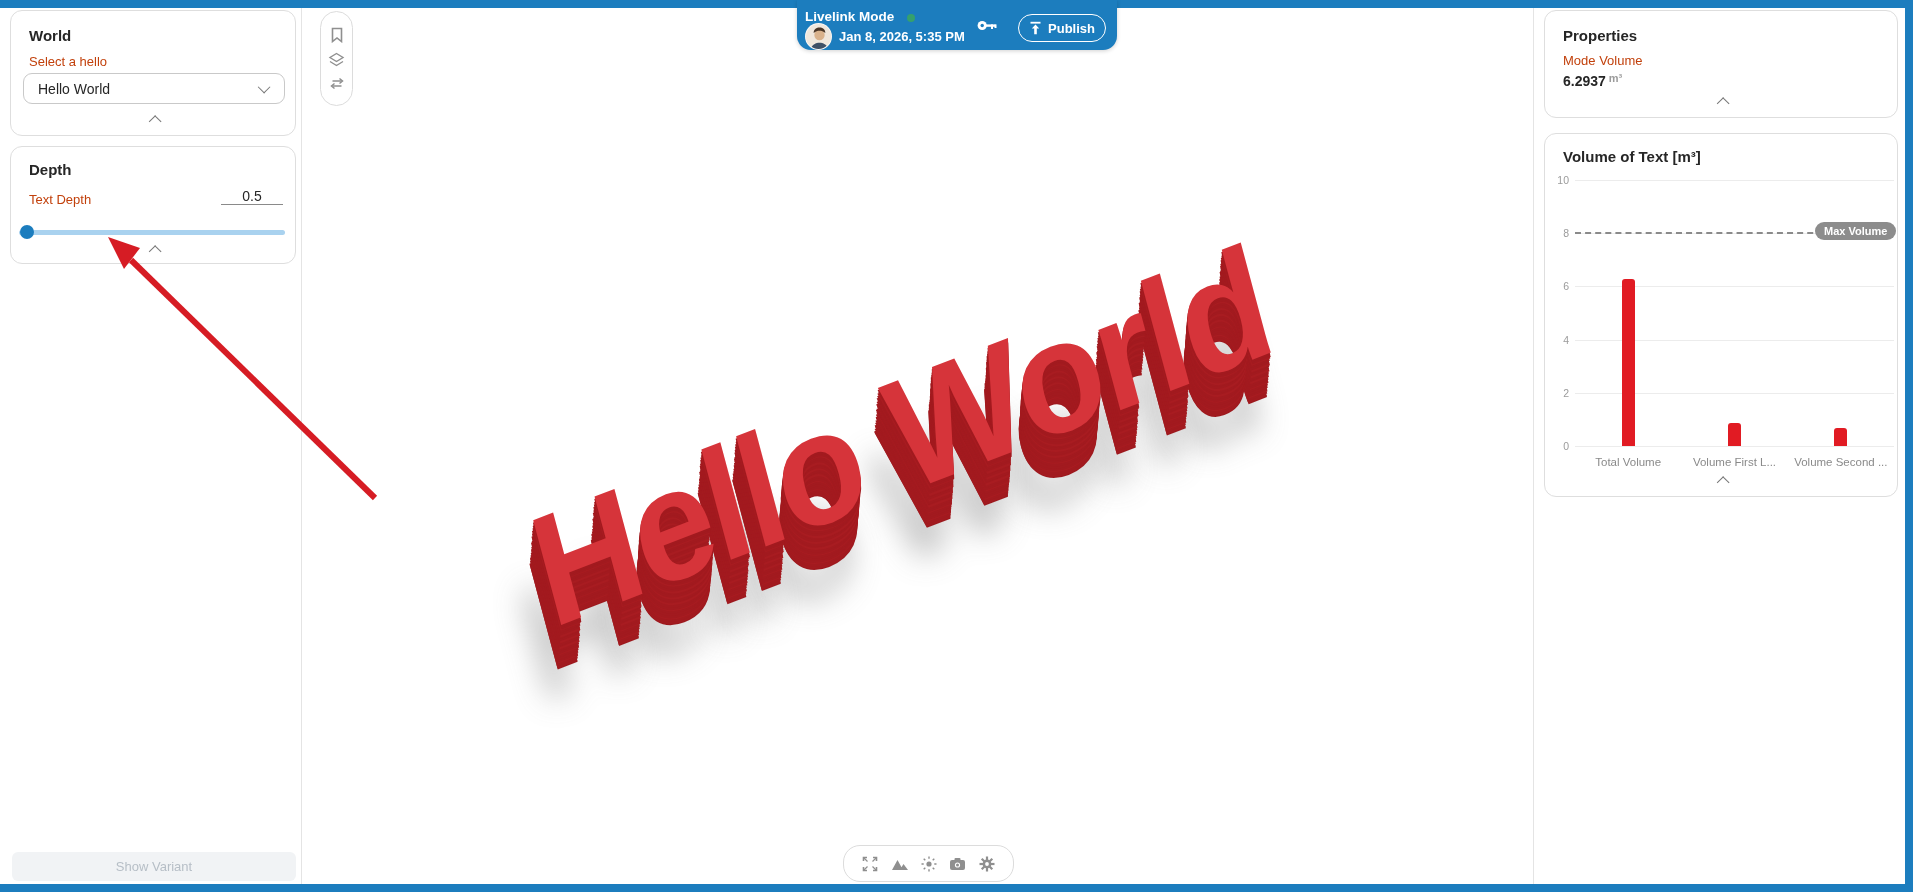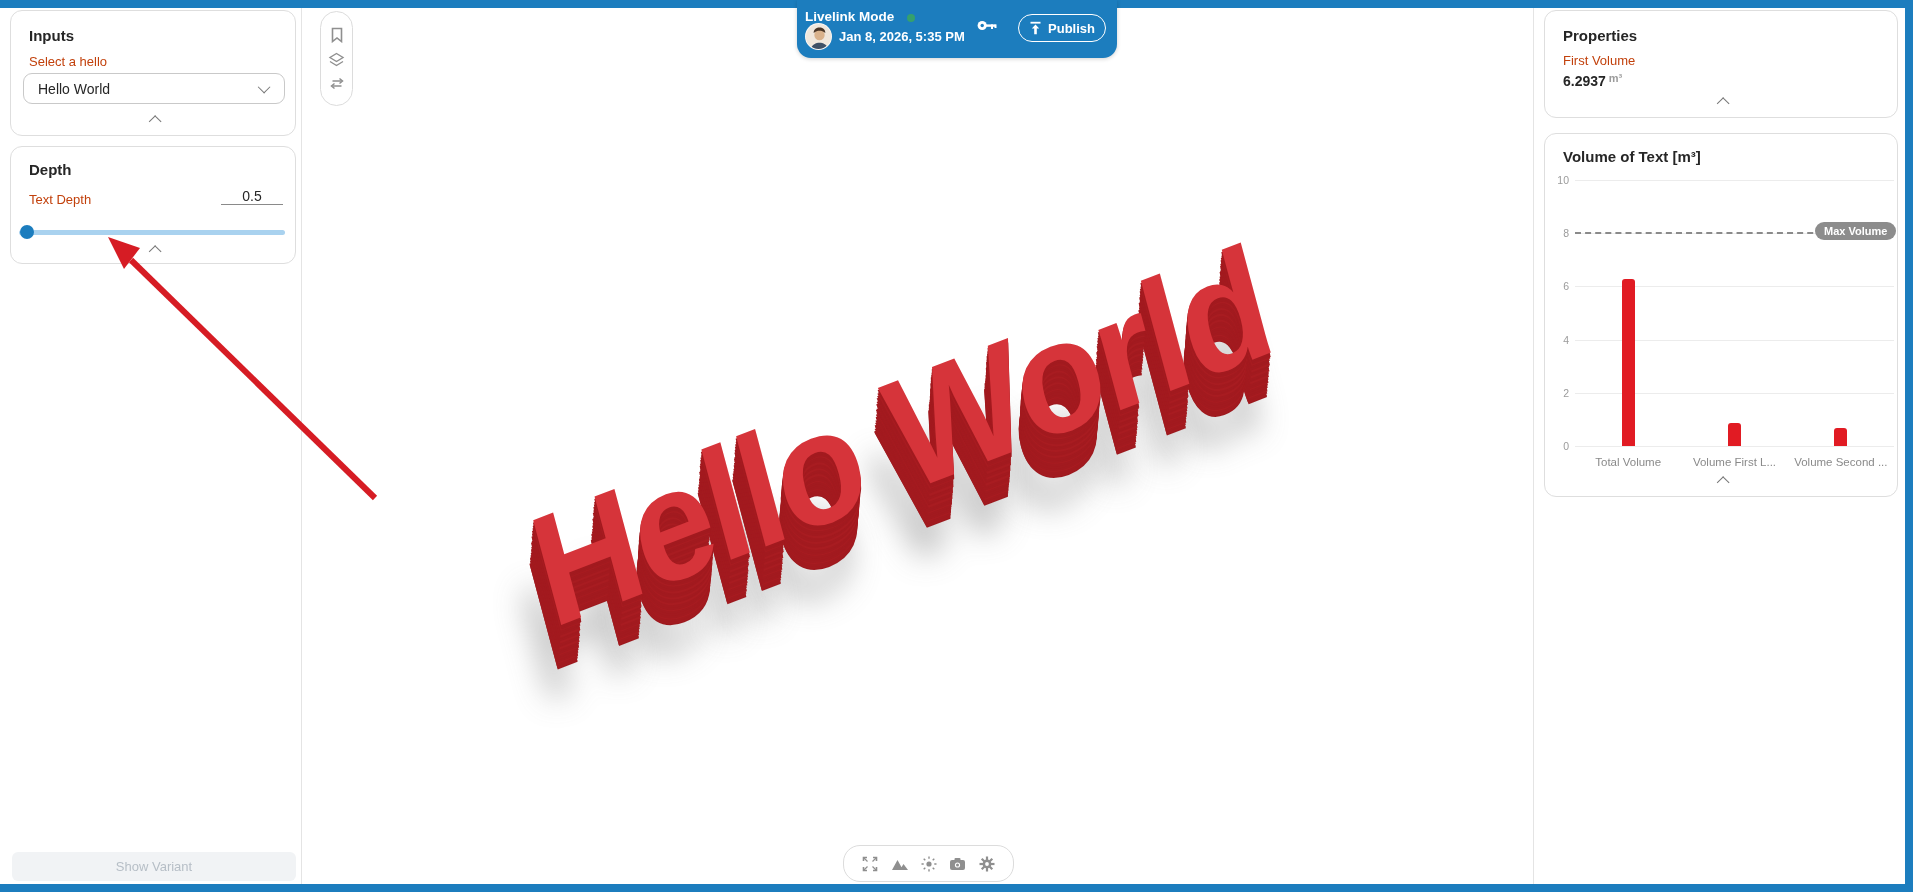--- a/index.html
+++ b/index.html
@@ -56,21 +56,21 @@
             text-shadow:
               -1px 2px #a21a1f, -1px 4px #a21a1f, -2px 5px #a81c21, -3px 7px #a21a1f,
               -4px 9px #a21a1f, -4px 11px #a81c21, -5px 12px #a21a1f, -6px 14px #a21a1f,
               -6px 16px #a81c21, -7px 18px #a21a1f, -8px 19px #a21a1f, -8px 21px #a81c21,
               -9px 23px #a21a1f, -10px 25px #a21a1f, -10px 26px #a81c21, -11px 28px #a21a1f,
               -12px 30px #a21a1f, -13px 32px #a21a1f, -13px 33px #a81c21, -14px 35px #a21a1f,
               -15px 37px #a21a1f, -15px 38px #9c181d,
               -30px 62px 30px rgba(110,110,110,.45); }
 
   
-  .banner { position:absolute; left:797px; top:0; width:320px; height:58px; background:#1c7dbe;
+  .banner { position:absolute; left:797px; top:0; width:320px; height:50px; background:#1c7dbe;
             border-radius:0 0 14px 14px; z-index:45; color:#fff; box-shadow:0 1px 4px rgba(0,0,0,.18); }
   .banner-title { position:absolute; left:8px; top:9px; font-size:13.5px; font-weight:700; }
   .status-dot { position:absolute; left:110px; top:14px; width:8px; height:8px; border-radius:50%; background:#35a06d; }
   .avatar { position:absolute; left:8px; top:23px; width:27px; height:27px; border-radius:50%; overflow:hidden;
             background:#f3ece4; border:1px solid rgba(255,255,255,.6); cursor:pointer; }
   .banner-time { position:absolute; left:42px; top:29px; font-size:13px; font-weight:600; }
   .key-btn { position:absolute; left:180px; top:18px; background:none; border:none; cursor:pointer; }
   .publish-btn { position:absolute; right:11px; top:14px; width:88px; height:28px; border:1.5px solid #fff;
                  border-radius:14px; background:transparent; color:#fff; font-size:13px; font-weight:700;
                  font-family:inherit; display:flex; align-items:center; justify-content:center; gap:6px; cursor:pointer; }
@@ -97,21 +97,21 @@
   <polygon points="108,237 140,248 124,269" fill="#d61c24"></polygon>
 </svg>
 
 <div class="bar-top"></div>
 <div class="bar-bottom"></div>
 <div class="bar-right"></div>
 <div class="vdivider" style="left:301px"></div>
 <div class="vdivider" style="left:1533px"></div>
 
 <div class="card inputs-card">
-  <div class="card-title">Inputs</div>
+  <div class="card-title">World</div>
   <div class="field-label">Select a hello</div>
   <div class="select-box">
     <span>Hello World</span>
     <span class="chev chev-down"></span>
   </div>
   <button class="collapse-btn" style="bottom:8px">
     <span class="chev chev-up"></span>
   </button>
 </div>
 
@@ -223,21 +223,21 @@
     <svg width="13" height="14" viewBox="0 0 13 14">
         <rect x="1.5" y="0.8" width="10" height="1.8" fill="#fff"></rect>
         <path d="M6.5 3.6L2.8 7.4h2.4v5.8h2.6V7.4h2.4z" fill="#fff"></path>
       </svg>
     <span>Publish</span>
   </button>
 </div>
 
 <div class="card props-card">
   <div class="card-title">Properties</div>
-  <div class="field-label" style="margin-top:9px">First Volume</div>
+  <div class="field-label" style="margin-top:9px">Mode Volume</div>
   <div class="props-value">
     <span>6.2937</span><span class="props-unit">m³</span>
   </div>
   <button class="collapse-btn" style="bottom:8px">
     <span class="chev chev-up"></span>
   </button>
 </div>
 
 <div class="card chart-card">
   <div class="card-title">Volume of Text [m³]</div>

